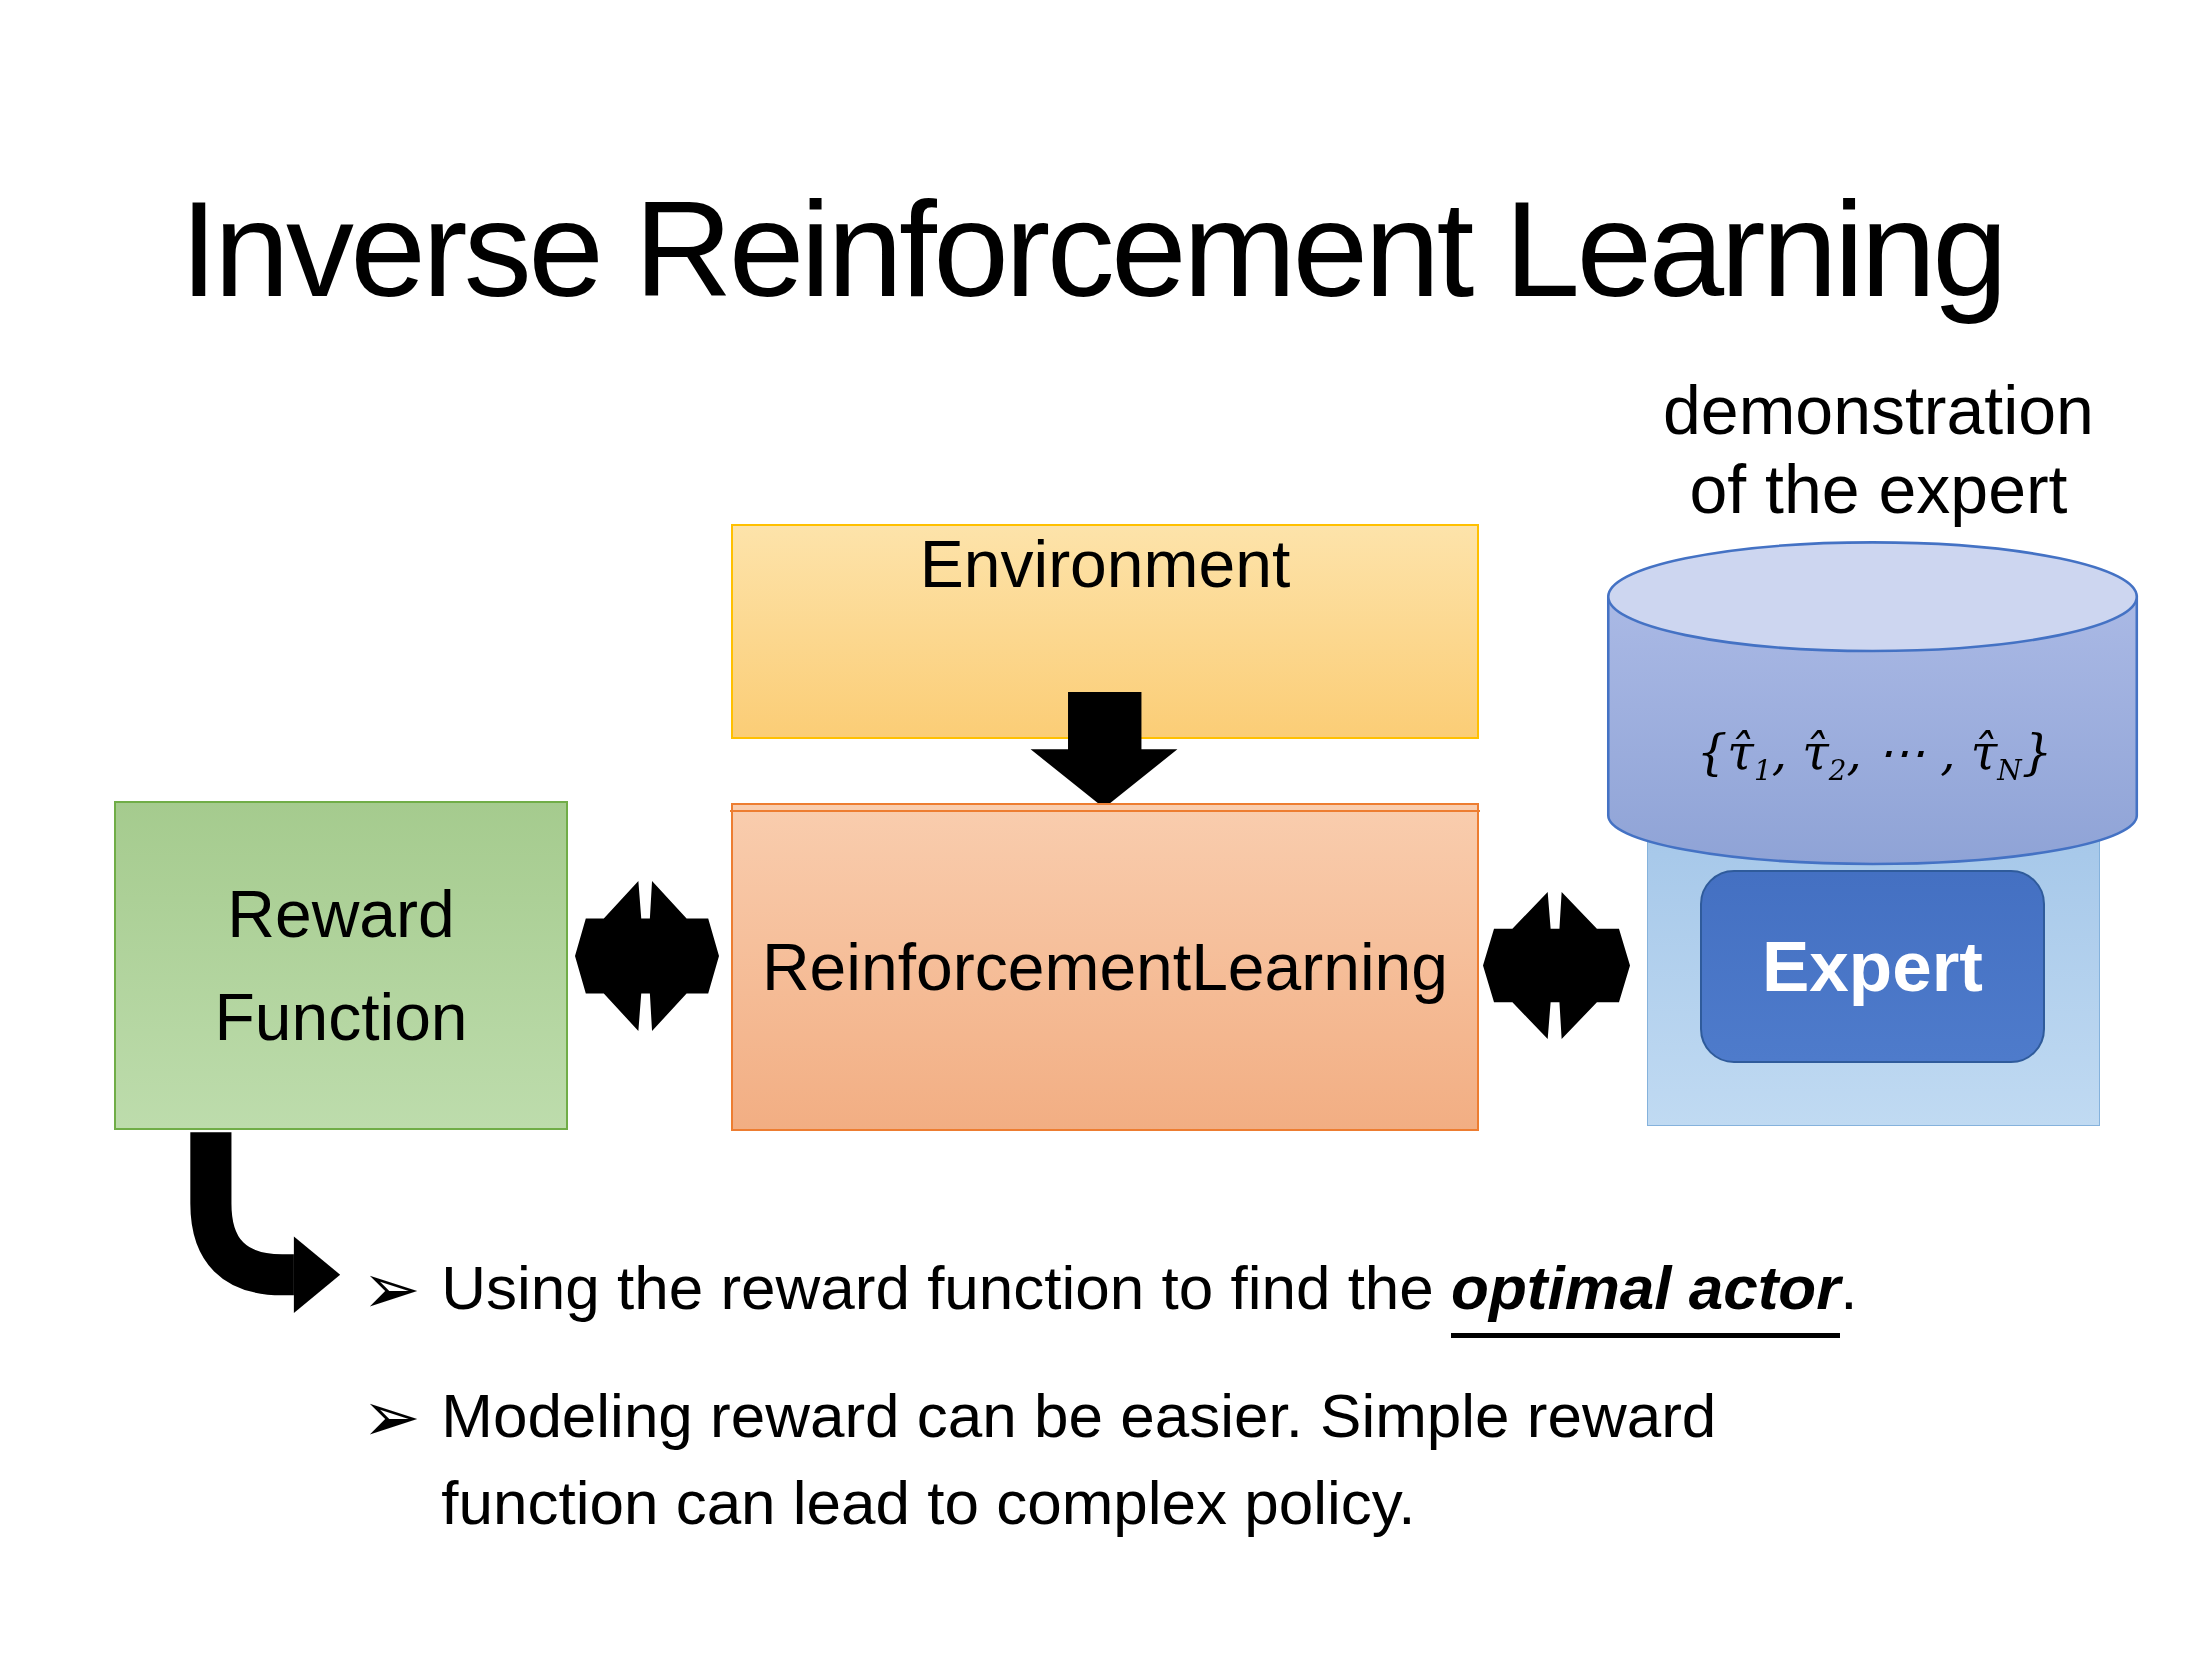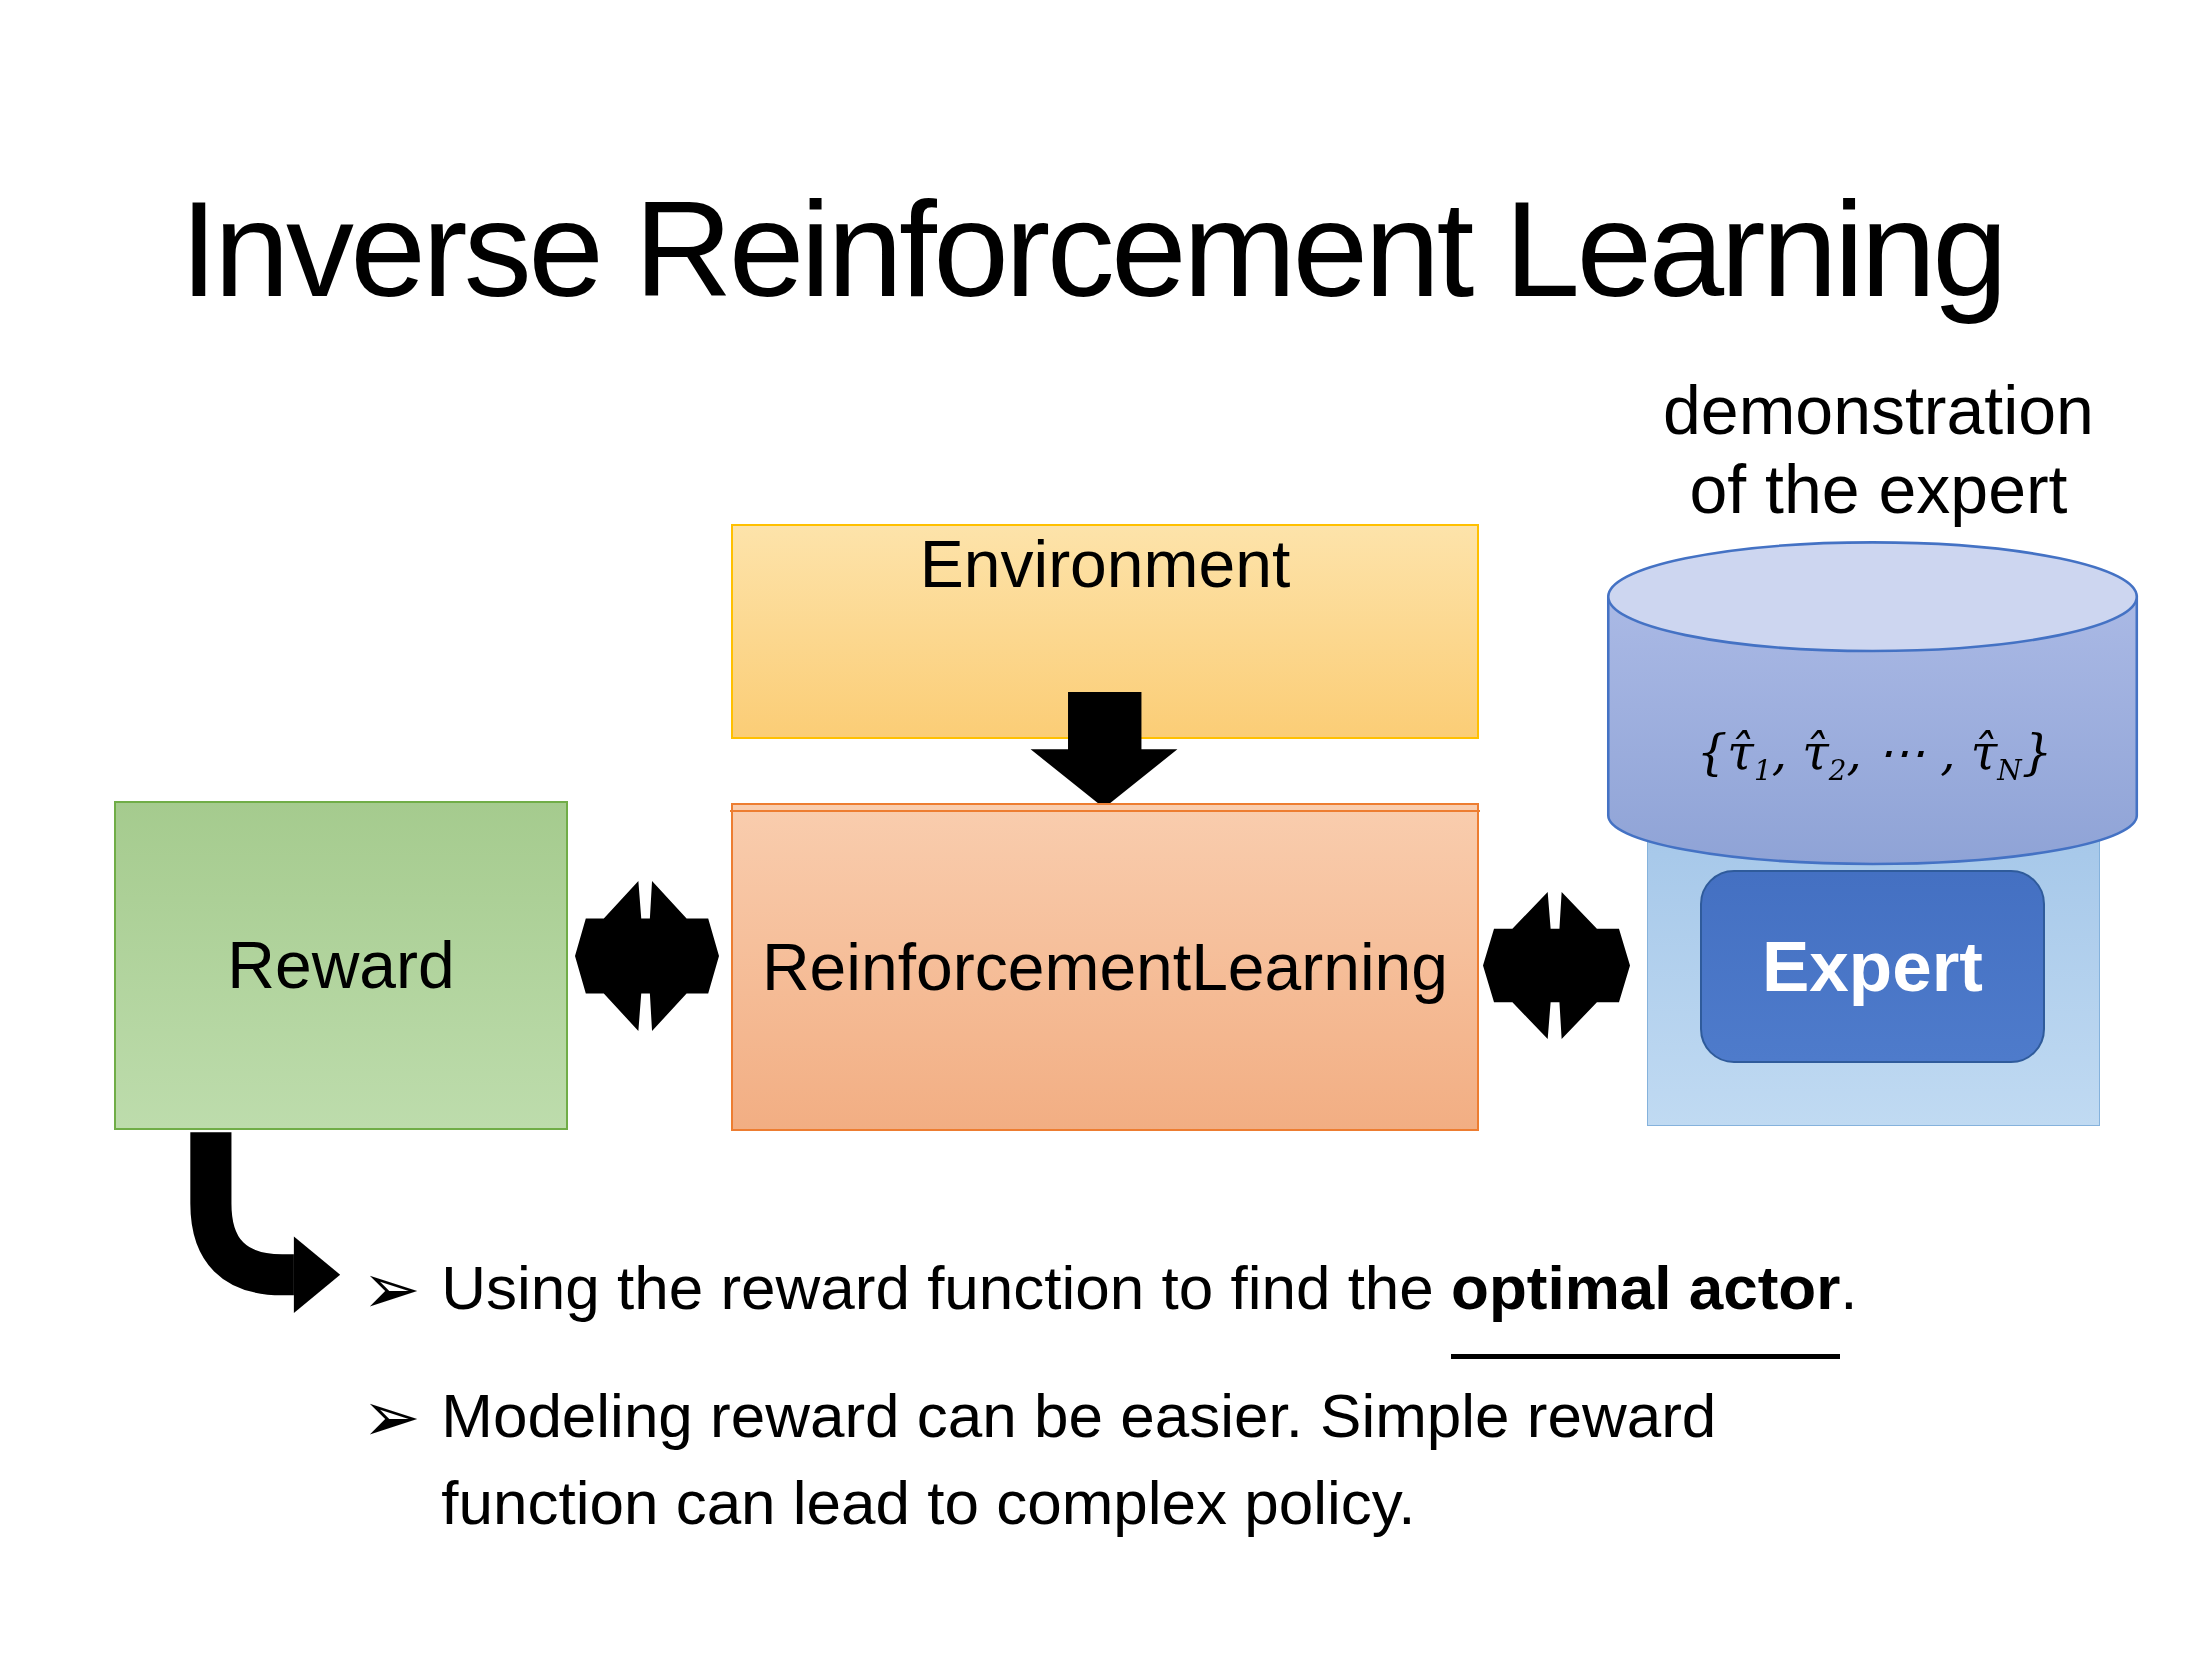--- a/index.html
+++ b/index.html
@@ -86,22 +86,22 @@
   .dbl-arrow-a { left:575px;  top:881px; width:144px; height:150px; }
   .dbl-arrow-b { left:1483px; top:892px; width:147px; height:147px; }
   .bent-arrow  { left:169px;  top:1130px; width:180px; height:202px; }
 
   
   .bullet { display:flex; gap:20.6px; font-size:62px; line-height:87px; }
   .bullet-1 { left:362px; top:1244px; width:1764px; }
   .bullet-2 { left:362px; top:1372px; width:1514px; }
   .bullet-marker { font-size:70px; line-height:1; padding-top:10.3px; flex:0 0 auto; }
   .emph {
-    font-weight:bold; display:inline-block;
-    border-bottom:5.1px solid #000; padding-bottom:23px; margin-bottom:-12.5px;
+    font-weight:bold; font-style:italic; display:inline-block;
+    border-bottom:5.1px solid #000; padding-bottom:2px; margin-bottom:-12.5px;
   }
 </style>
 </head>
 <body>
 
 <h1 class="abs slide-title">Inverse Reinforcement Learning</h1>
 
 <div class="abs demo-label">
   <div>demonstration</div>
   <div>of the expert</div>
@@ -134,20 +134,21 @@
   <polygon points="53,0 153,0 153,78 202,78 102,158 2,78 53,78" fill="#000"></polygon>
 </svg>
 
 <div class="abs rl-box">
   <div>Reinforcement</div>
   <div>Learning</div>
 </div>
 
 <div class="abs reward-box">
   <div>Reward</div>
+  <div>Function</div>
 </div>
 
 <svg class="abs dbl-arrow-a" viewBox="0 0 200 200" preserveAspectRatio="none">
   <polygon fill="#000" points="0,100 15,50 40,50 88,0 92,50 104,50 107,0 155,50 185,50 200,100 185,150 155,150 107,200 104,150 92,150 88,200 40,150 15,150"></polygon>
 </svg>
 
 <svg class="abs dbl-arrow-b" viewBox="0 0 200 200" preserveAspectRatio="none">
   <polygon fill="#000" points="0,100 15,50 40,50 88,0 92,50 104,50 107,0 155,50 185,50 200,100 185,150 155,150 107,200 104,150 92,150 88,200 40,150 15,150"></polygon>
 </svg>
 

